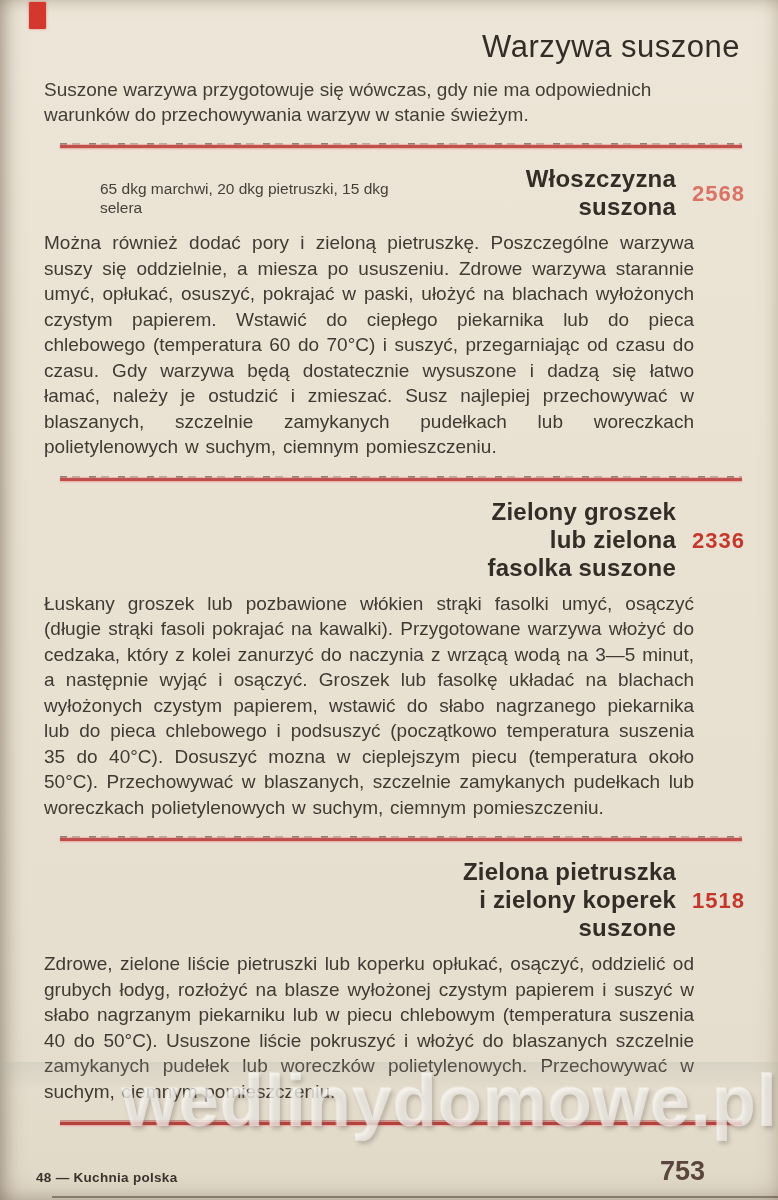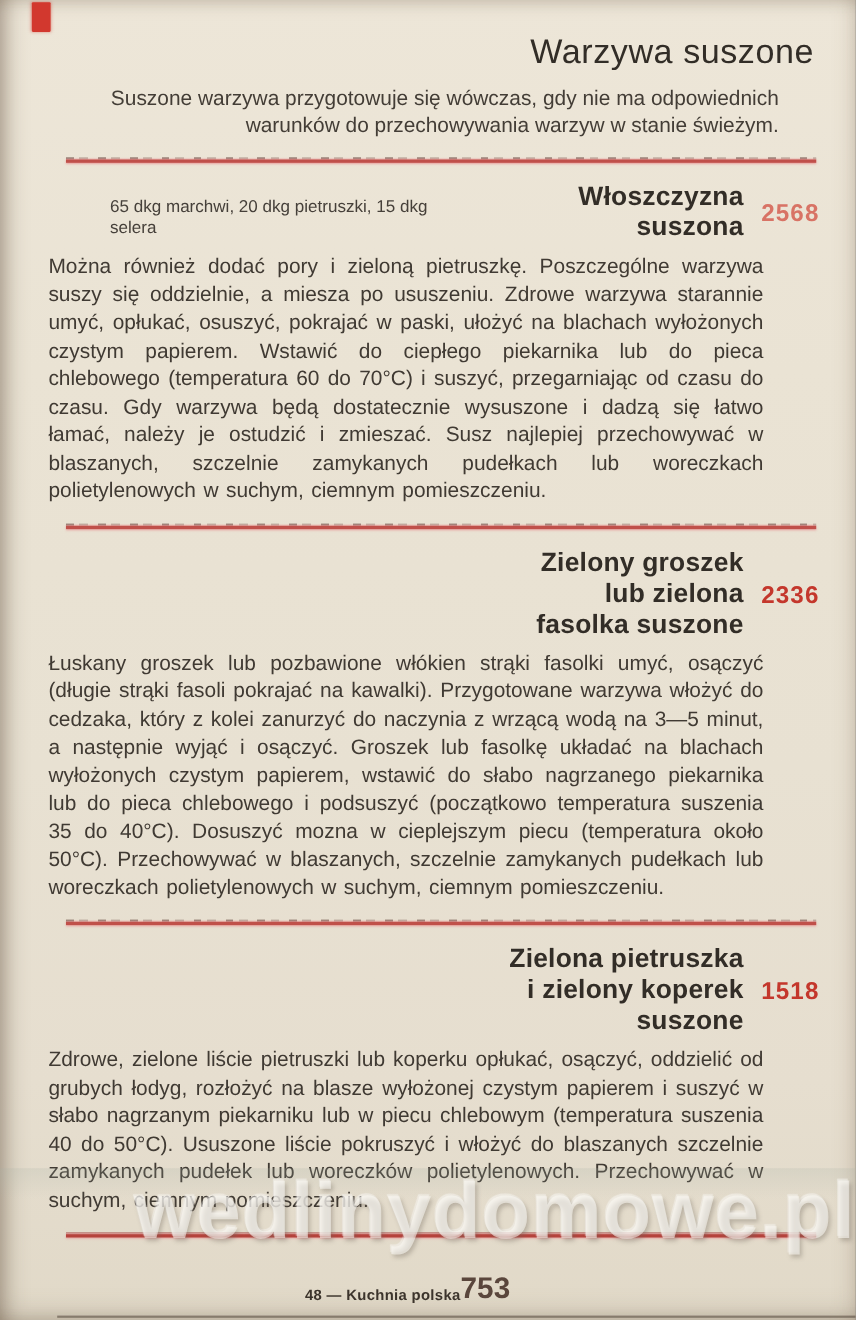--- a/index.html
+++ b/index.html
@@ -24,21 +24,21 @@
     box-shadow:0 0 3px rgba(210,56,46,.55);
   }
   .page-title{
     margin:31px 38px 0 0;
     text-align:right;
     font-size:31px;line-height:32px;
     font-weight:normal;color:#322d27;letter-spacing:.5px;
   }
   .intro{
     margin:14px 70px 0 44px;
-    font-size:19px;line-height:25px;color:#433d36;text-align:right;
+    font-size:19px;line-height:25px;color:#433d36;
   }
   .divider{height:7px;margin:16px 36px 0 60px;position:relative;}
   .divider::before{
     content:"";position:absolute;left:0;right:0;top:0;height:2px;
     background:repeating-linear-gradient(90deg,
       rgba(84,56,48,.6) 0 7px, rgba(84,56,48,0) 7px 12px,
       rgba(84,56,48,.32) 12px 20px, rgba(84,56,48,0) 20px 29px);
   }
   .divider::after{
     content:"";position:absolute;left:0;right:0;top:2px;height:3px;
@@ -76,21 +76,21 @@
   .watermark{
     position:absolute;left:0;right:0;top:1066px;
     text-align:right;
     font-size:72px;line-height:70px;font-weight:bold;letter-spacing:1px;
     color:rgba(252,250,244,.58);
     text-shadow:2px 3px 4px rgba(110,100,88,.35), -1px -1px 1px rgba(255,255,255,.45);
     pointer-events:none;
   }
   .footer{
     position:absolute;left:36px;right:73px;bottom:15px;
-    display:flex;justify-content:center;align-items:flex-end;
+    display:flex;justify-content:space-between;align-items:flex-end;
   }
   .footer-left{font-size:13.5px;font-weight:bold;color:#3c342c;letter-spacing:.3px;}
   .page-number{font-size:27px;line-height:27px;color:#5a463c;font-weight:700;}
   .bottom-edge{
     position:absolute;left:52px;right:0;bottom:2px;height:2px;
     background:rgba(70,58,46,.5);
   }
 </style>
 </head>
 <body>

